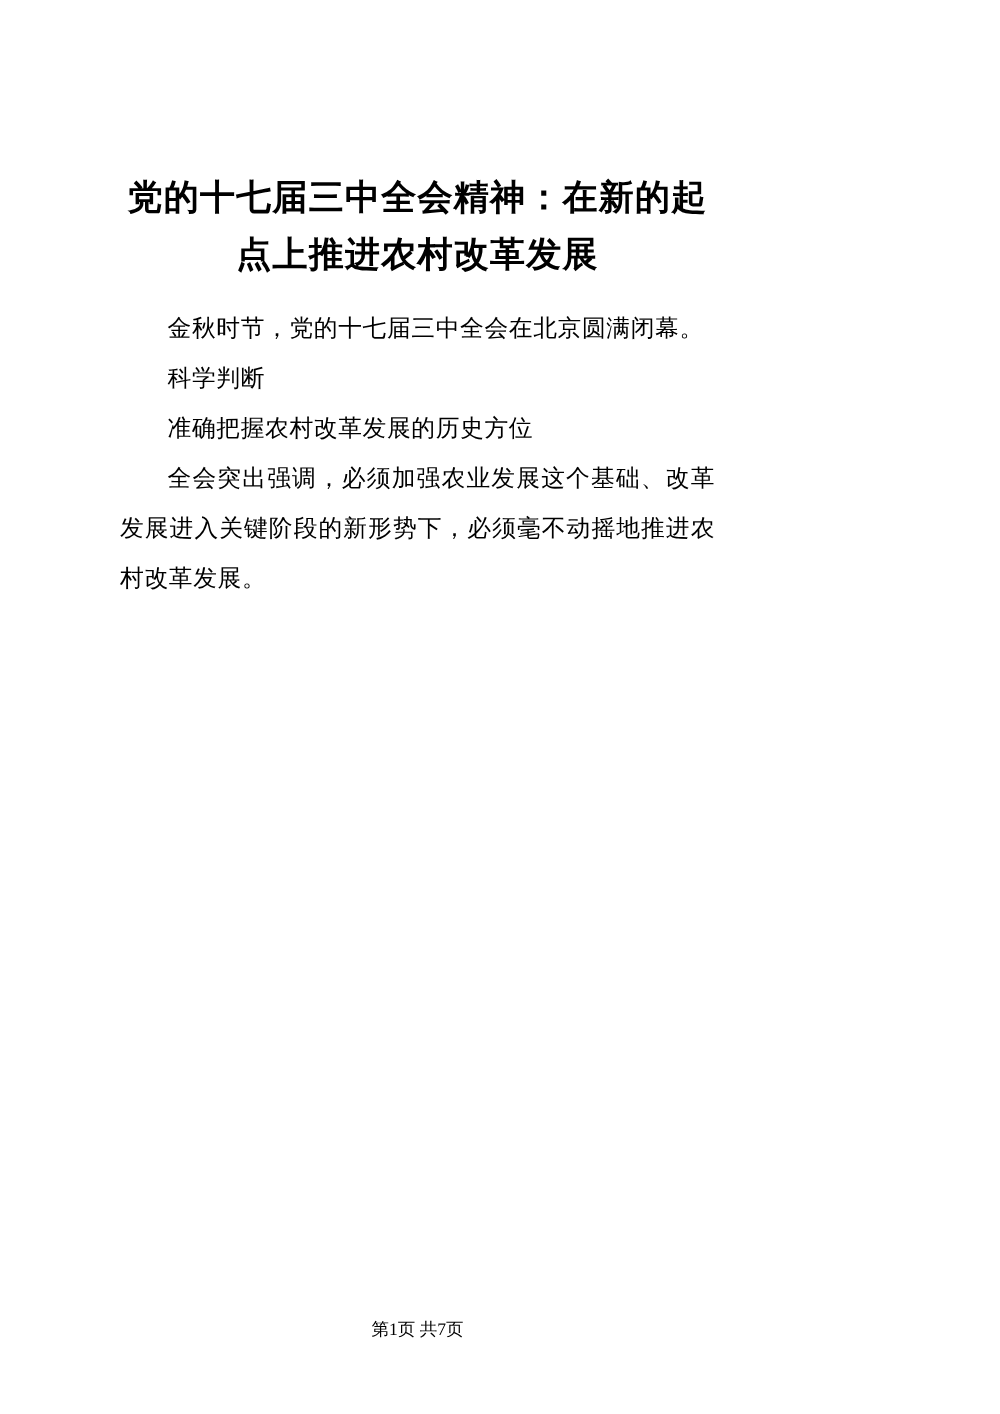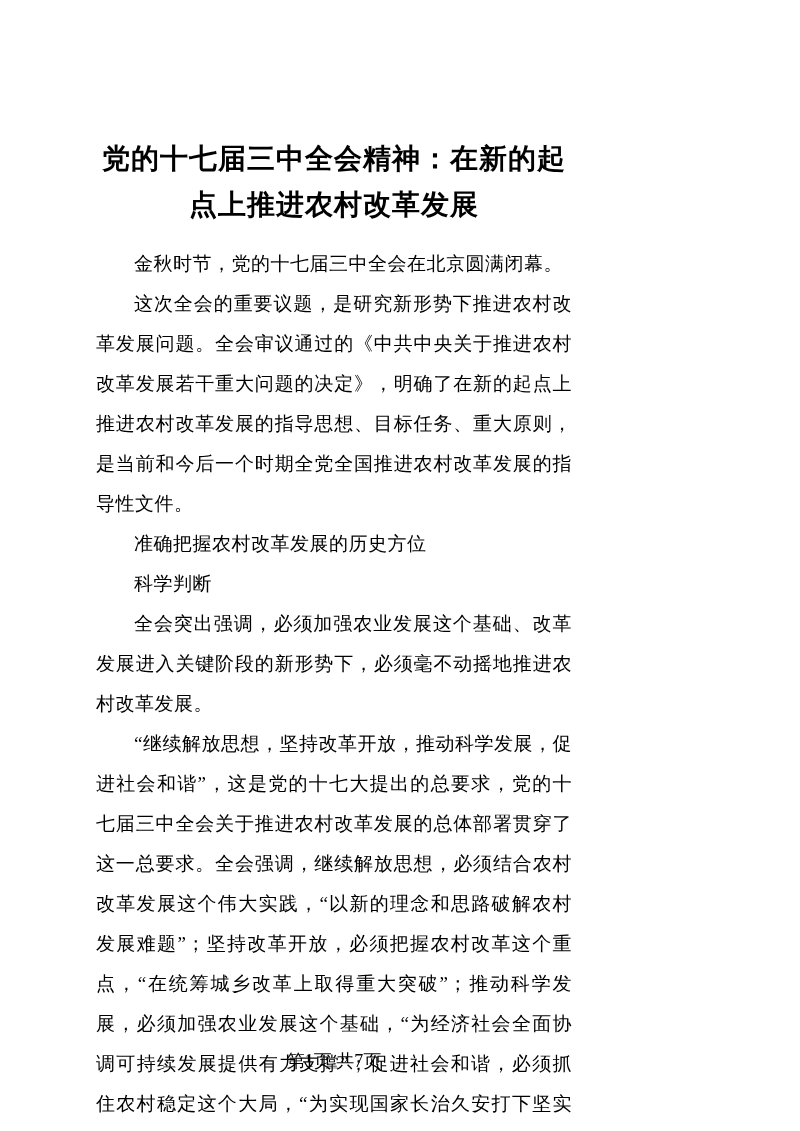--- a/index.html
+++ b/index.html
@@ -33,40 +33,38 @@
     text-indent: 2em;
     margin: 0;
     letter-spacing: 0.5px;
   }
   .page-footer {
     position: absolute;
     left: 0;
     right: 0;
     bottom: 58px;
     text-align: center;
-    font-size: 18px;
+    font-size: 14px;
     color: #000000;
   }
 </style>
 </head>
 <body>
 
 <div class="page">
 
   <h1 class="doc-title">党的十七届三中全会精神：在新的起点上推进农村改革发展</h1>
 
   <p class="para">金秋时节，党的十七届三中全会在北京圆满闭幕。</p>
 
-  <p class="para">这次全会的重要议题，是研究新形势下推进农村改革发展问题。全会审议通过的《中共中央关于推进农村改革发展若干重大问题的决定》，明确了在新的起点上推进农村改革发展的指导思想、目标任务、重大原则，是当前和今后一个时期全党全国推进农村改革发展的指导性文件。</p>
+
+  <p class="para">科学判断</p>
 
   <p class="para">准确把握农村改革发展的历史方位</p>
 
-  <p class="para">科学判断</p>
-
   <p class="para">全会突出强调，必须加强农业发展这个基础、改革发展进入关键阶段的新形势下，必须毫不动摇地推进农村改革发展。</p>
 
-  <p class="para">“继续解放思想，坚持改革开放，推动科学发展，促进社会和谐”，这是党的十七大提出的总要求，党的十七届三中全会关于推进农村改革发展的总体部署贯穿了这一总要求。全会强调，继续解放思想，必须结合农村改革发展这个伟大实践，“以新的理念和思路破解农村发展难题”；坚持改革开放，必须把握农村改革这个重点，“在统筹城乡改革上取得重大突破”；推动科学发展，必须加强农业发展这个基础，“为经济社会全面协调可持续发展提供有力支撑”；促进社会和谐，必须抓住农村稳定这个大局，“为实现国家长治久安打下坚实基础”。</p>
 
   <div class="page-footer">
     <span>第1页 共7页</span>
   </div>
 
 </div>
 
 </body></html>

